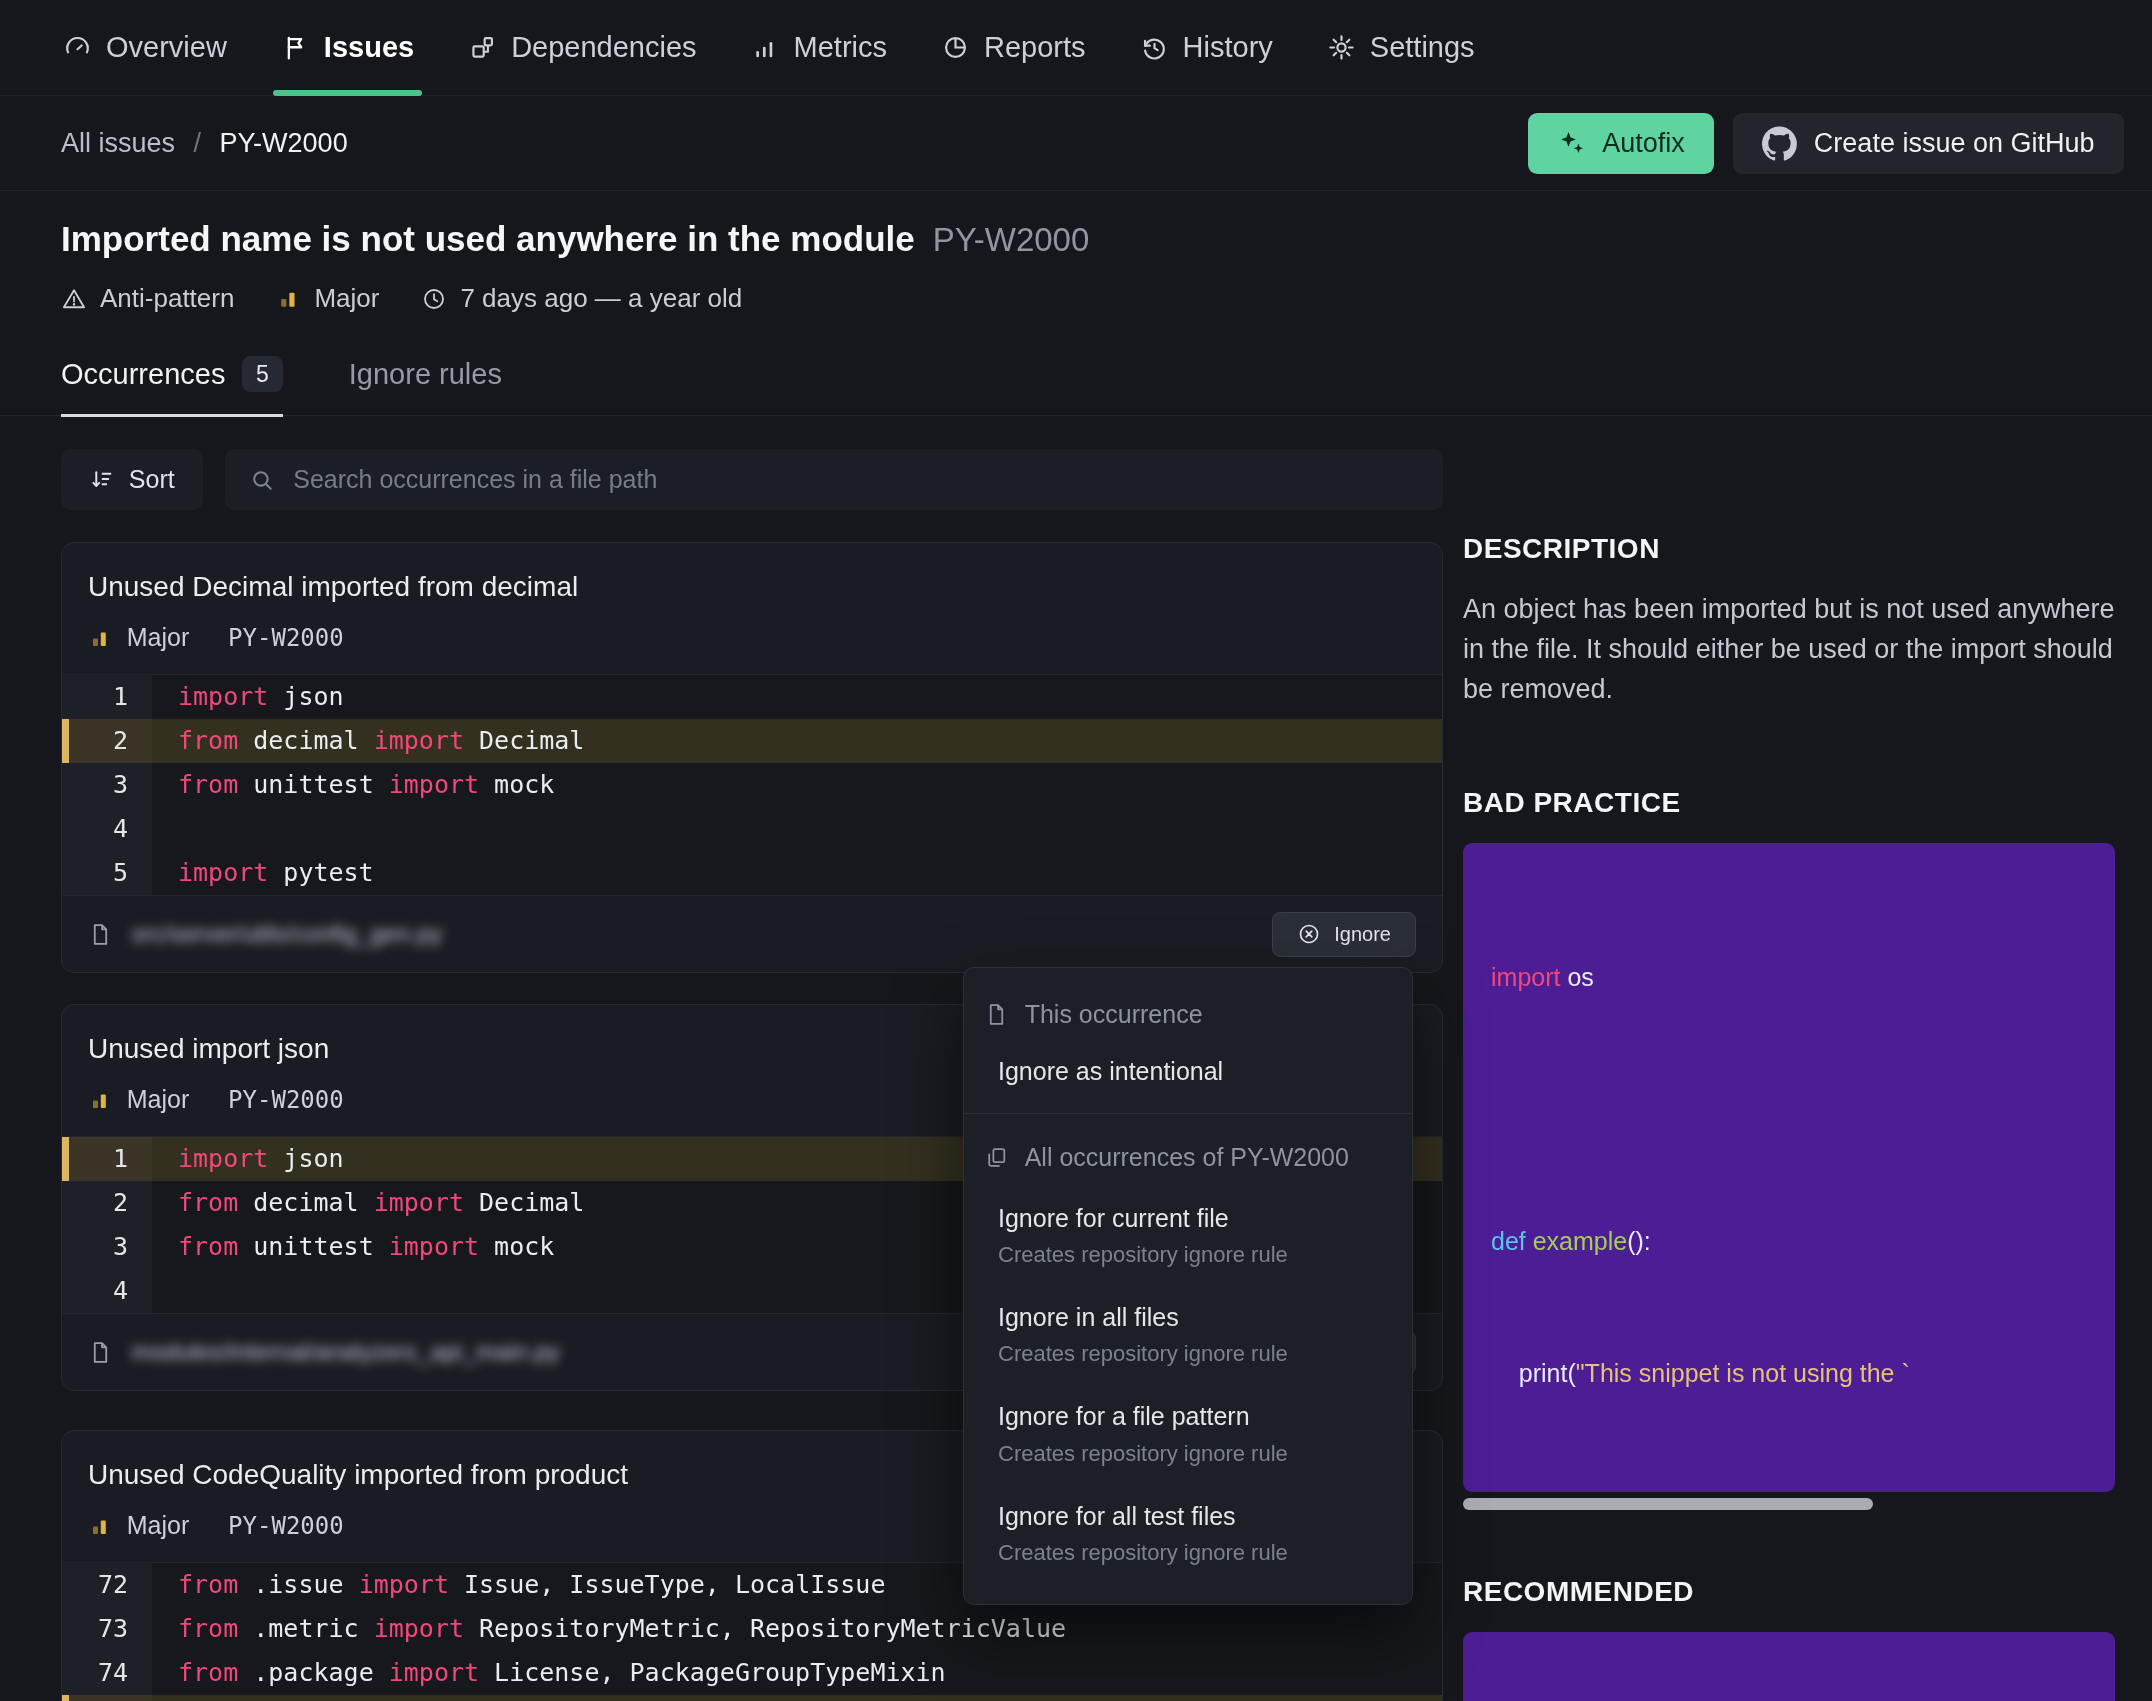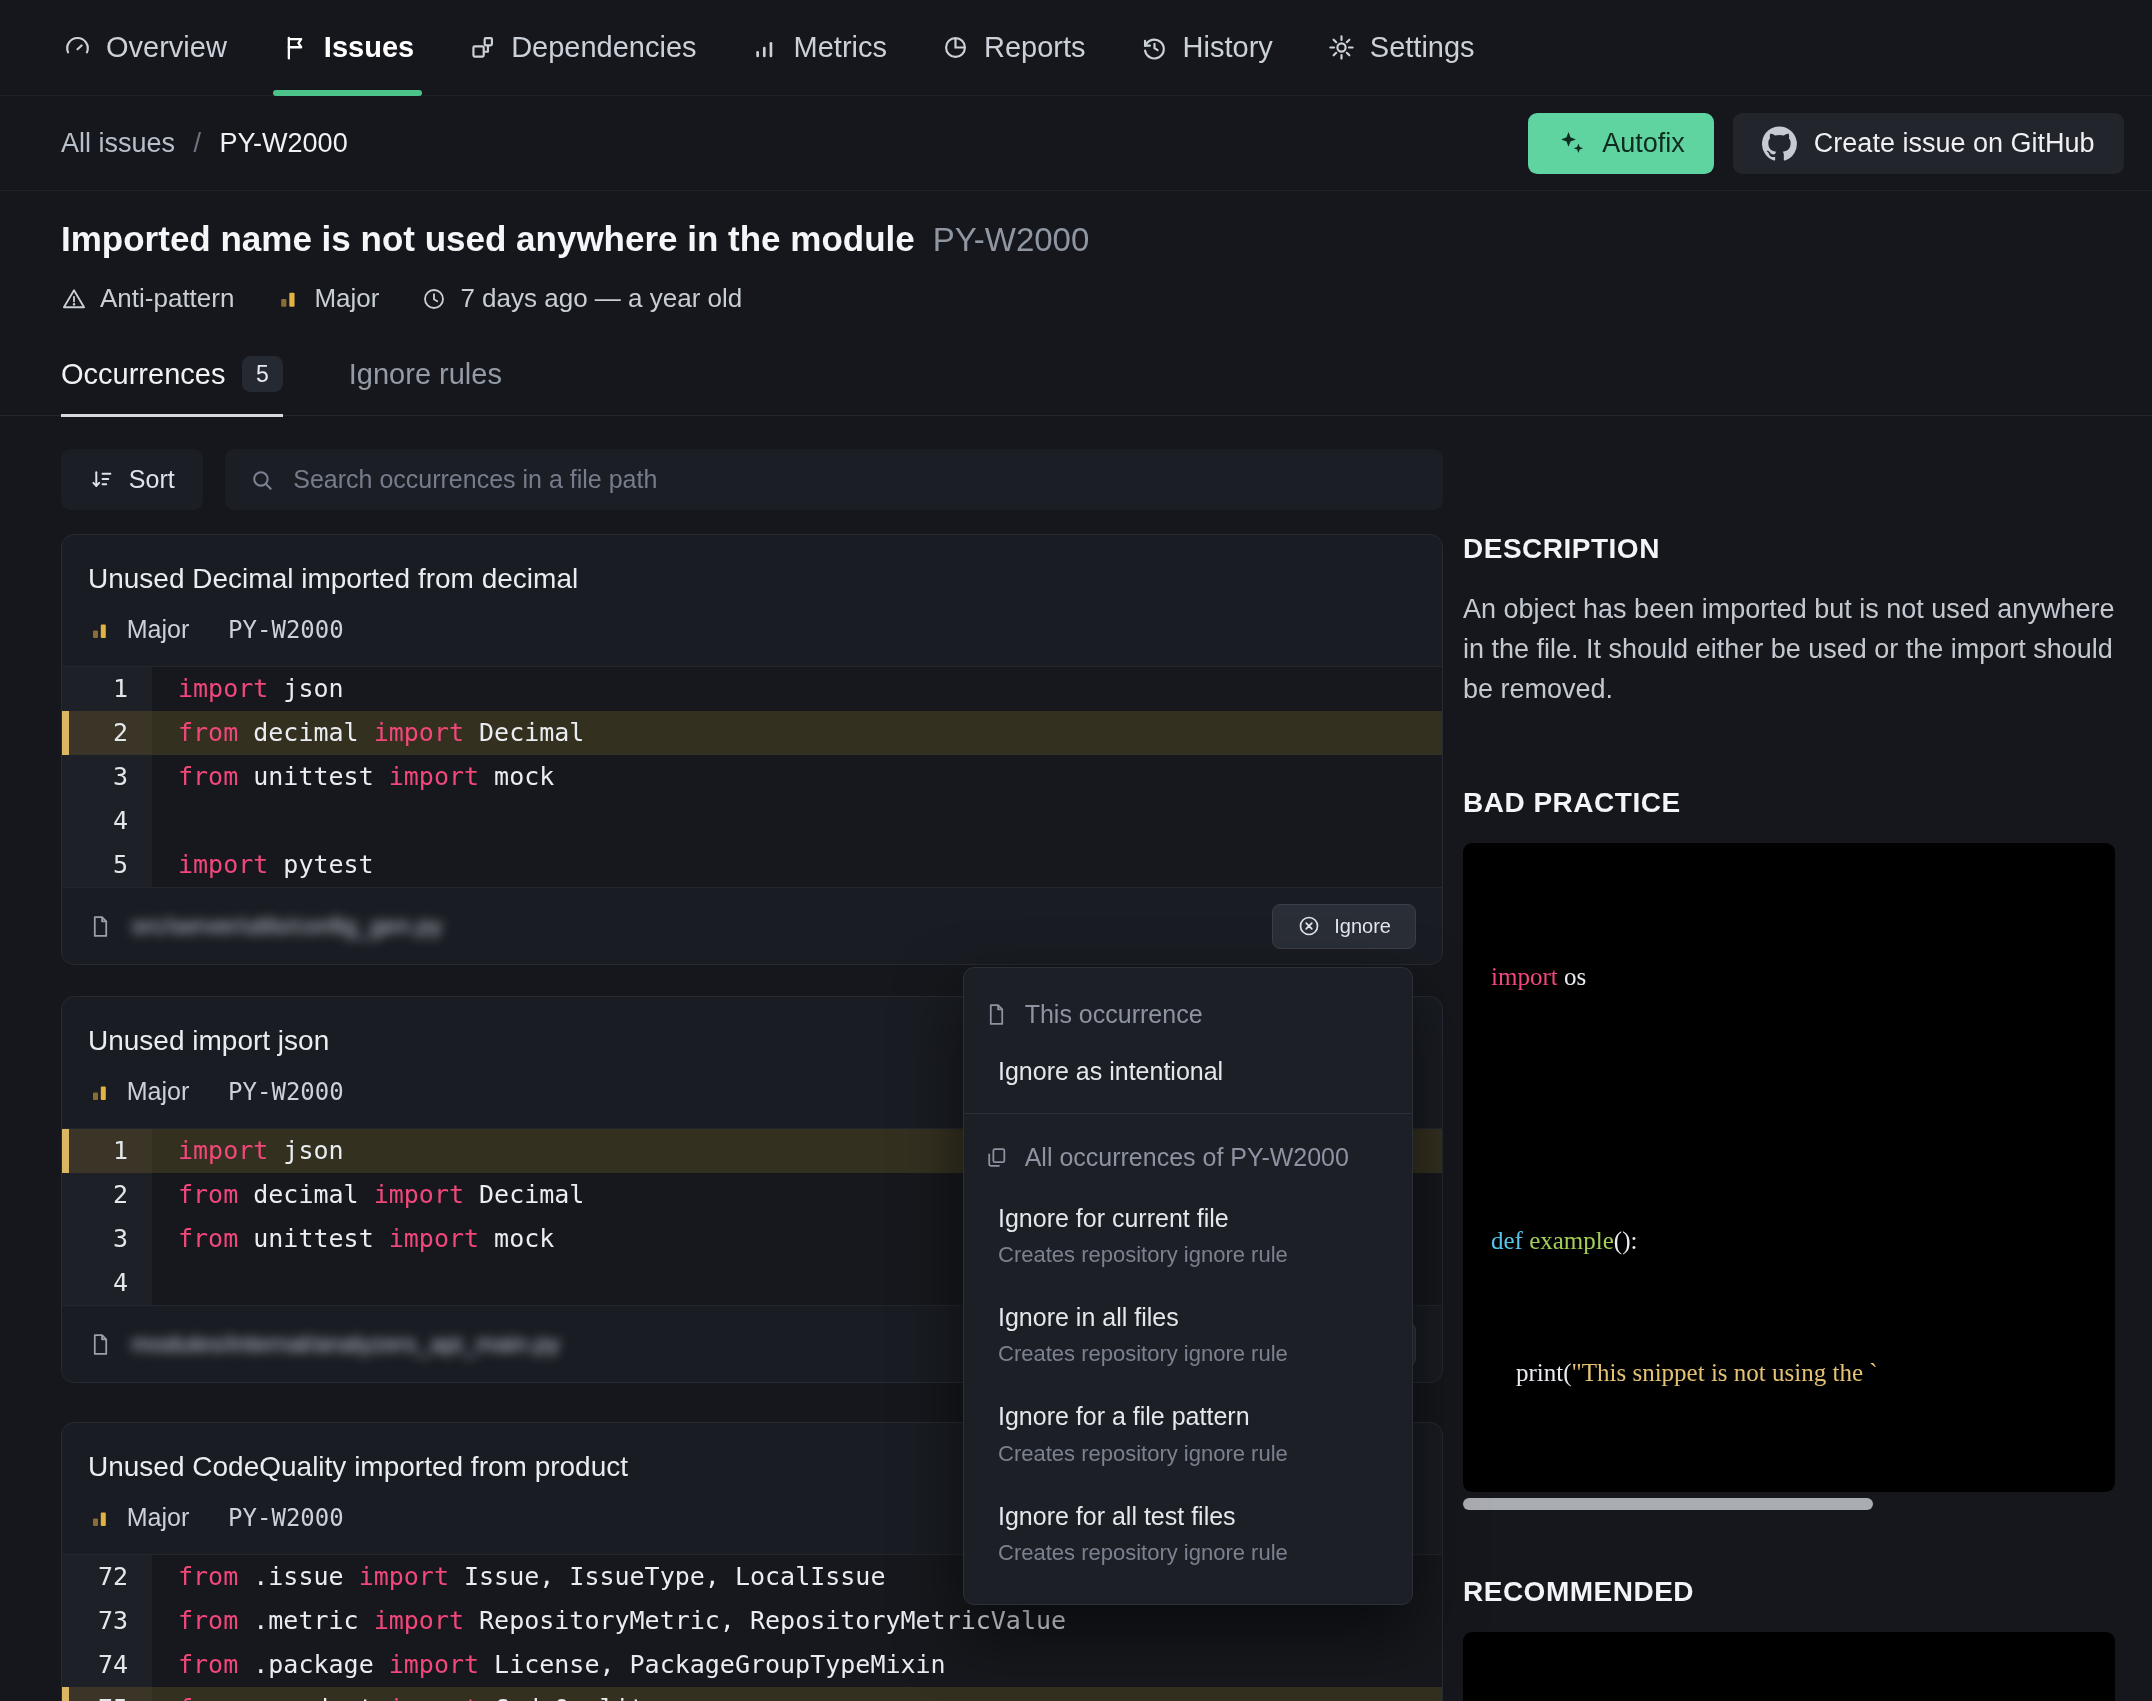--- a/index.html
+++ b/index.html
@@ -47,21 +47,21 @@
   .main-col{width:1382px;margin-left:61px;}
   .toolbar{margin-top:33px;display:flex;gap:22px;}
   .sortbtn{height:61px;display:flex;align-items:center;gap:14.8px;padding:0 28px;background:#1b1e25;
            border-radius:9.2px;font-size:25px;color:#dfe3e9;cursor:pointer;}
   .search{flex:1;height:61px;background:#1b1e25;border-radius:9.2px;display:flex;align-items:center;
           gap:16.6px;padding:0 24px;}
   .search input{background:transparent;border:0;outline:0;color:#dfe3e9;font-size:25px;width:100%;
           font-family:"Liberation Sans",sans-serif;}
   .search input::placeholder{color:#767d8a;}
 
-  .card{margin-top:24px;background:#191c22;border:0.9px solid #262a32;border-radius:13px;overflow:hidden;}
+  .card{margin-top:32px;background:#191c22;border:0.9px solid #262a32;border-radius:13px;overflow:hidden;}
   .card.c2{margin-top:31px;}
   .card.c3{margin-top:39px;}
   .card-head{padding:28px 26px 22px;}
   .card-title{font-size:28px;color:#e9ecf0;}
   .card-meta{margin-top:20px;display:flex;align-items:center;gap:14.8px;font-size:25px;color:#ccd1d9;}
   .card-meta .rule{font-family:"DejaVu Sans Mono",monospace;margin-left:24px;font-size:24px;}
   .codeblock{background:#16181d;border-top:0.9px solid #23262d;border-bottom:0.9px solid #23262d;}
   .row{display:flex;height:44px;line-height:44px;font-family:"DejaVu Sans Mono",monospace;
        font-size:25px;white-space:pre;}
   .row .ln{width:90px;background:#1d2026;color:#e3e6ea;text-align:right;padding-right:24px;
@@ -85,22 +85,22 @@
   .menu-item.with-sub{padding:18.5px 22px 16.6px 34px;}
   .menu-item .sub{margin-top:9.2px;font-size:22px;color:#7b828e;}
   .menu-div{height:0.9px;background:#2a2e37;margin:11px 0;}
 
   
   .sidebar{position:absolute;left:1463px;top:533px;width:652px;}
   .sb-h{font-size:28px;font-weight:700;color:#f2f4f7;letter-spacing:0.5px;}
   .sb-h.bp{margin-top:78px;}
   .sb-h.rec{margin-top:66px;}
   .sb-p{margin-top:24px;font-size:27px;line-height:40px;color:#c3c8d1;}
-  .sb-code{margin-top:24px;background:#000000;border-radius:9.2px;padding:24px 28px 9.2px;
-        font-family:Liberation Serif, serif;font-size:25px;line-height:44px;
+  .sb-code{margin-top:24px;background:#4c1d95;border-radius:9.2px;padding:24px 28px 9.2px;
+        font-family:Liberation Sans, sans-serif;font-size:25px;line-height:44px;
         white-space:pre;overflow:hidden;box-sizing:border-box;}
   .sb-code.second{padding-bottom:24px;}
   .sb-scroll{margin-top:5.5px;width:410px;height:12px;border-radius:6.5px;background:#a9acb2;cursor:pointer;}
 </style>
 </head>
 <body>
 
 <div class="page">
 
   <nav class="topnav">

